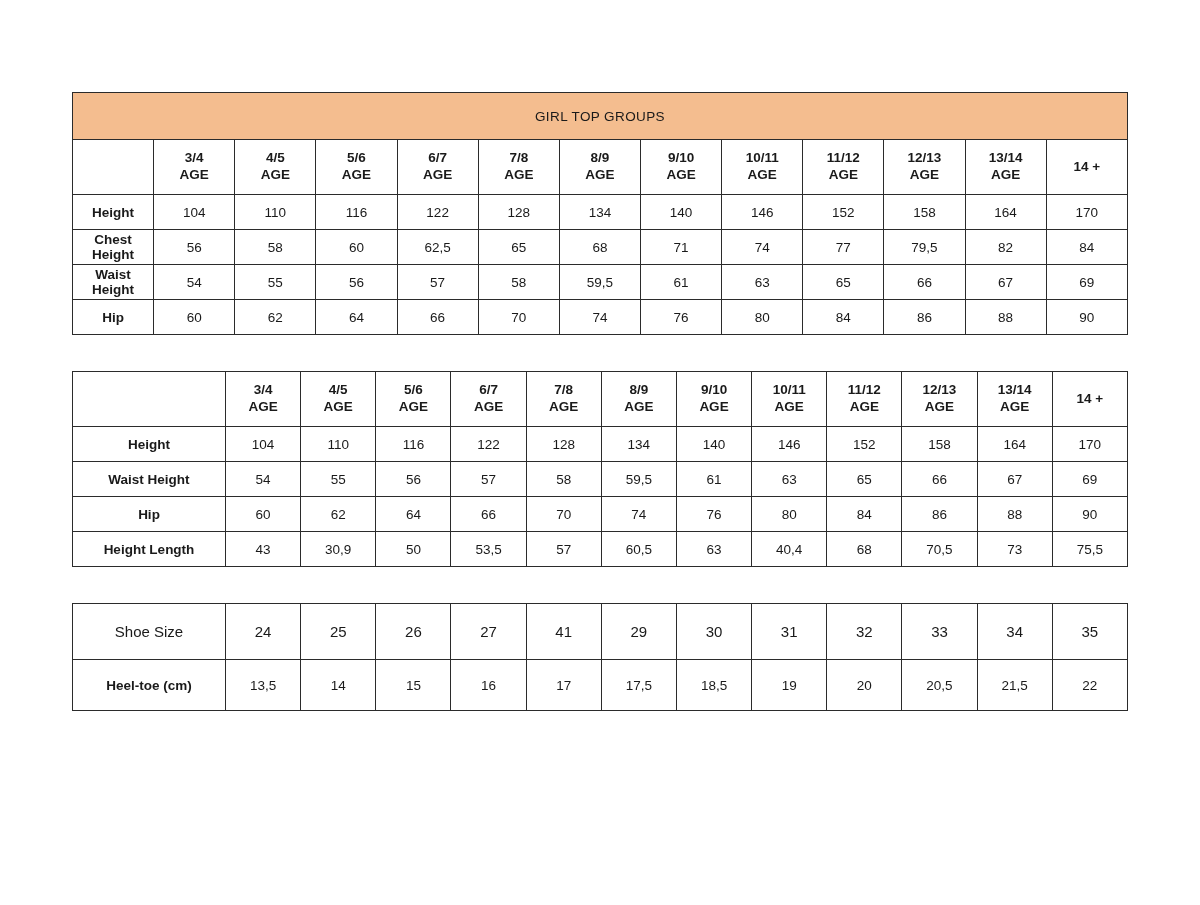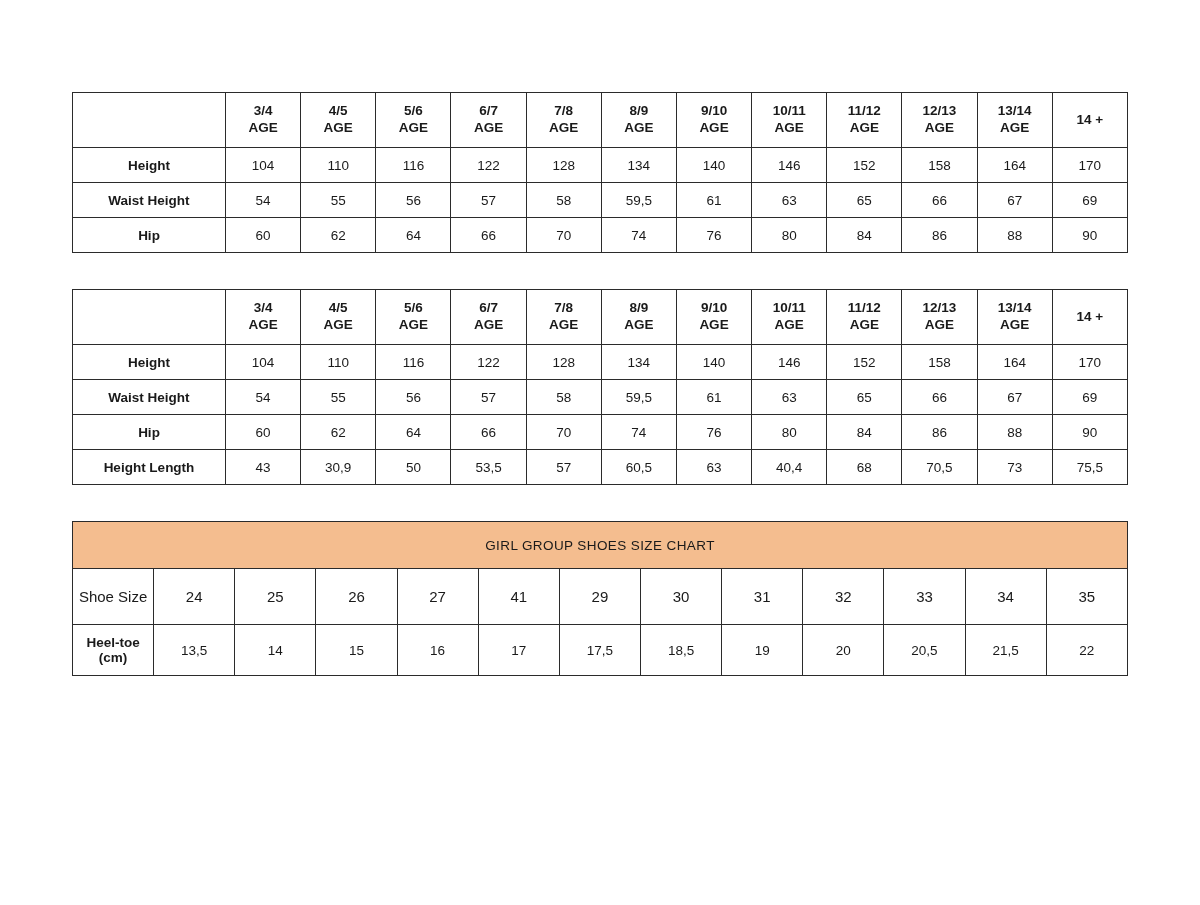--- a/index.html
+++ b/index.html
@@ -88,20 +88,23 @@
     margin-bottom: 0;
   }
 </style>
 </head>
 <body>
 
 <div class="page">
 
   <table class="size-table">
     <tbody>
+      <tr>
+        <td class="title-cell" colspan="13">GIRL TOP GROUPS</td>
+      </tr>
       <tr class="head-row">
         <td class="label-col"></td>
         <td>
           <span class="age-label">3/4</span>
           <span class="age-label">AGE</span>
         </td>
         <td>
           <span class="age-label">4/5</span>
           <span class="age-label">AGE</span>
         </td>
@@ -156,20 +159,35 @@
         <td>128</td>
         <td>134</td>
         <td>140</td>
         <td>146</td>
         <td>152</td>
         <td>158</td>
         <td>164</td>
         <td>170</td>
       </tr>
       <tr class="data-row">
+        <td class="label-col">Chest Height</td>
+        <td>56</td>
+        <td>58</td>
+        <td>60</td>
+        <td>62,5</td>
+        <td>65</td>
+        <td>68</td>
+        <td>71</td>
+        <td>74</td>
+        <td>77</td>
+        <td>79,5</td>
+        <td>82</td>
+        <td>84</td>
+      </tr>
+      <tr class="data-row">
         <td class="label-col">Waist Height</td>
         <td>54</td>
         <td>55</td>
         <td>56</td>
         <td>57</td>
         <td>58</td>
         <td>59,5</td>
         <td>61</td>
         <td>63</td>
         <td>65</td>
@@ -307,23 +325,20 @@
         <td>68</td>
         <td>70,5</td>
         <td>73</td>
         <td>75,5</td>
       </tr>
     </tbody>
   </table>
 
   <table class="size-table tbl-shoes">
     <tbody>
-      <tr>
-        <td class="title-cell" colspan="13">GIRL GROUP SHOES SIZE CHART</td>
-      </tr>
       <tr class="shoe-head">
         <td class="label-col">Shoe Size</td>
         <td>24</td>
         <td>25</td>
         <td>26</td>
         <td>27</td>
         <td>41</td>
         <td>29</td>
         <td>30</td>
         <td>31</td>

